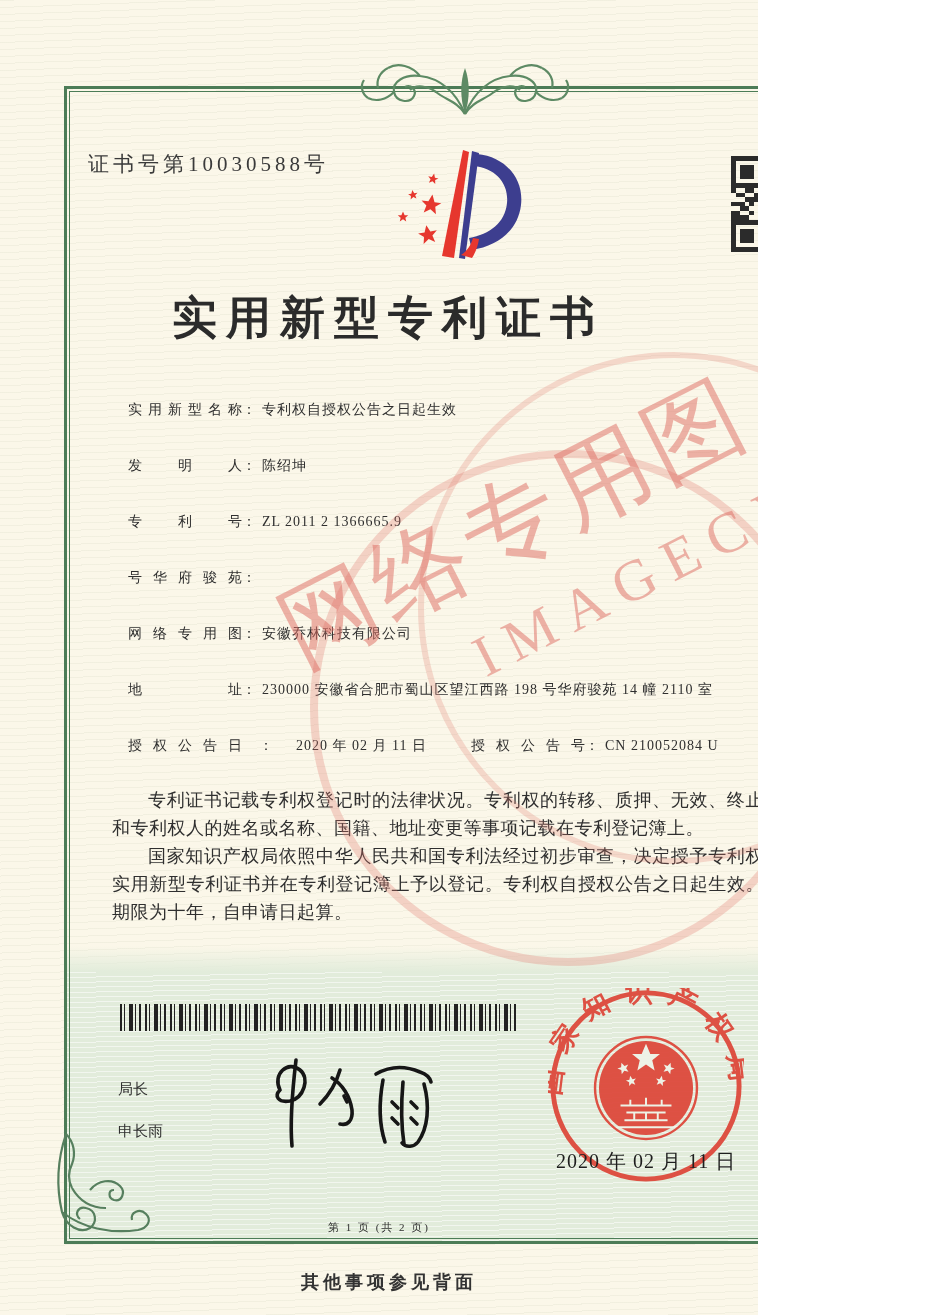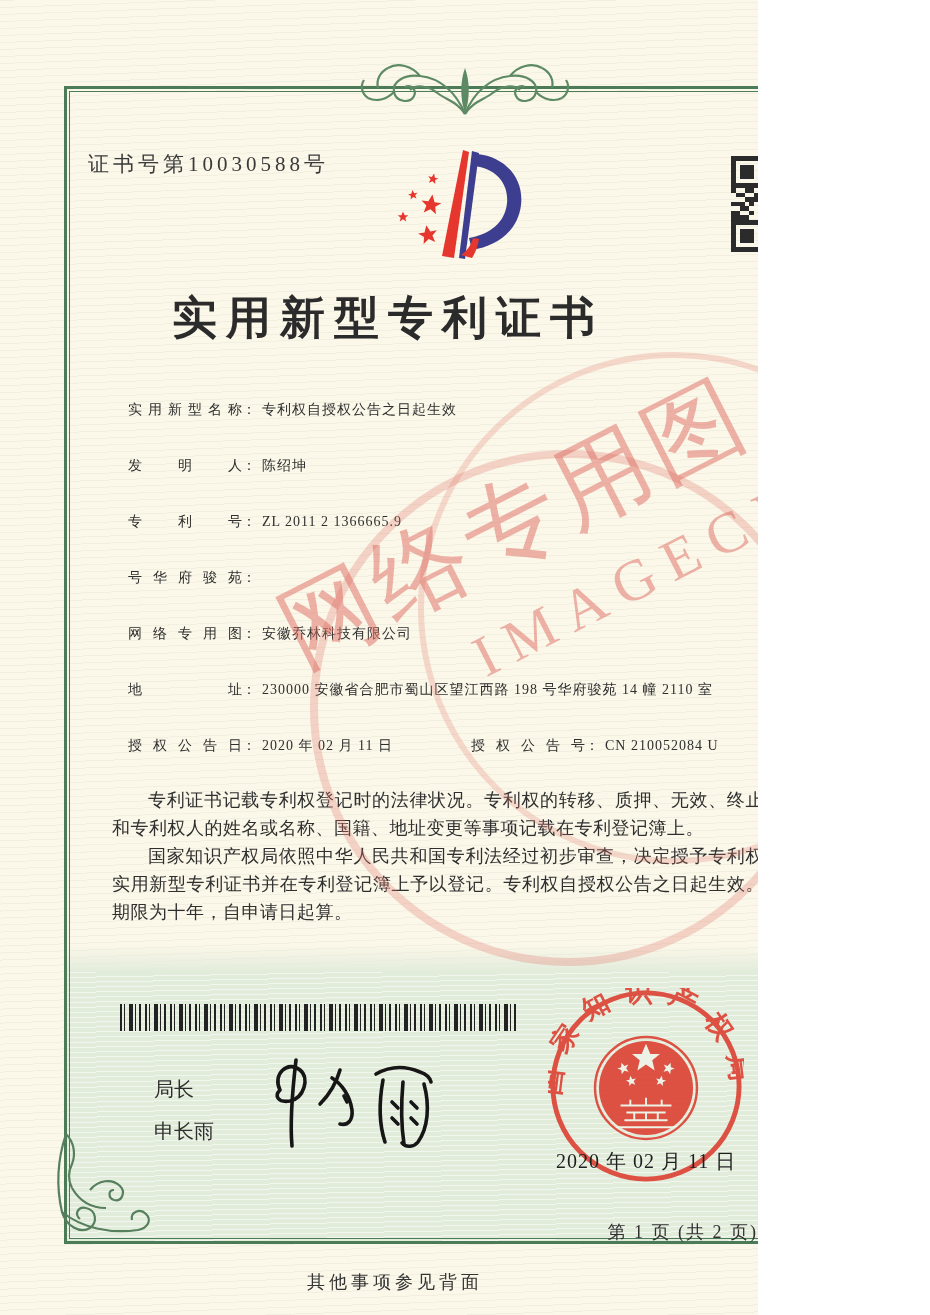--- a/index.html
+++ b/index.html
@@ -53,45 +53,45 @@
     position:absolute; left:0; top:288px; width:100%; z-index:3; margin:0;
     text-align:center; font-size:45px; font-weight:700; letter-spacing:9px; padding-left:9px;
     color:#2b2b2b;
   }
 
   .fields{position:absolute; left:128px; top:396px; width:668px; z-index:3; font-size:14px;}
   .frow{display:flex; margin-bottom:29px; line-height:27px;}
   .flabel{width:114px; flex:none; text-align-last:justify; text-justify:inter-ideograph;}
   .fcolon{flex:none; margin-right:6px;}
   .fvalue{flex:1; letter-spacing:1px;}
-  .fpair1{display:flex; width:343px; flex:none;}
+  .fpair1{display:flex; width:343px; flex:none;gap:17px;}
   .fpair2{display:flex; flex:1;}
   .fpair1 .fvalue,.fpair2 .fvalue{flex:none;}
 
   .paras{position:absolute; left:112px; top:786px; width:708px; z-index:3;
     font-size:18px; line-height:28px;}
   .body-para{margin:0; text-indent:2em; text-align:justify; letter-spacing:0.5px;}
 
   .barcode{
     position:absolute; left:120px; top:1004px; width:398px; height:27px; z-index:2;
     background:repeating-linear-gradient(90deg,
       #222 0 2px, transparent 2px 4px,
       #222 4px 5px, transparent 5px 9px,
       #222 9px 13px, transparent 13px 15px,
       #222 15px 16px, transparent 16px 19px,
       #222 19px 21px, transparent 21px 25px);
   }
-  .director{position:absolute; left:118px; top:1068px; z-index:2; font-size:20px; line-height:42px;margin-left:36px;}
+  .director{position:absolute; left:118px; top:1068px; z-index:2; font-size:15px; line-height:42px;}
   .signature{position:absolute; left:248px; top:1044px; width:232px; height:112px; z-index:2;}
   .seal{position:absolute; left:548px; top:988px; width:196px; height:196px; z-index:10; opacity:0.92;}
   .seal-date{position:absolute; left:556px; top:1148px; z-index:11; font-size:20px; letter-spacing:1px; color:#1e1e1e;}
-  .page-no{position:absolute; left:0; top:1220px; width:100%; text-align:right; z-index:6;
-    font-size:18px; letter-spacing:2px;}
-  .footer-note{position:absolute; left:16px; top:1270px; width:100%; text-align:center; z-index:3;
-    font-size:18px; letter-spacing:4px; color:#333;}
+  .page-no{position:absolute; left:0; top:1220px; width:100%; text-align:center; z-index:6;
+    font-size:11px; letter-spacing:2px;}
+  .footer-note{position:absolute; left:10px; top:1270px; width:100%; text-align:center; z-index:3;
+    font-size:18px; letter-spacing:4px; color:#333;font-weight:bold;}
 
   
   .wm-ring{position:absolute; border-radius:50%; z-index:39; pointer-events:none;}
   .wm-ring.r1{left:310px; top:450px; width:500px; height:500px; border:8px solid rgba(224,122,112,0.30);}
   .wm-ring.r2{left:418px; top:352px; width:500px; height:500px; border:6px solid rgba(224,122,112,0.26);}
   .wm-text{
     position:absolute; left:270px; top:430px; width:620px; z-index:40; pointer-events:none;
     transform:rotate(-27deg); color:rgba(221,105,95,0.50);
   }
   .wm-line1{font-size:96px; letter-spacing:6px; white-space:nowrap;}

